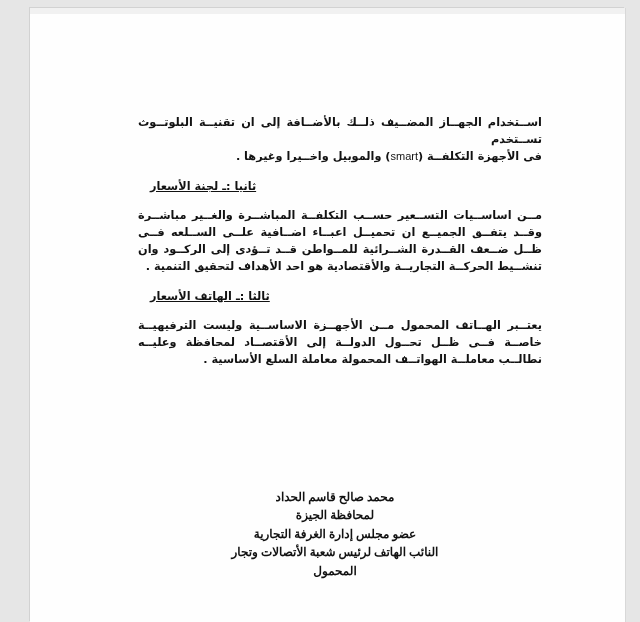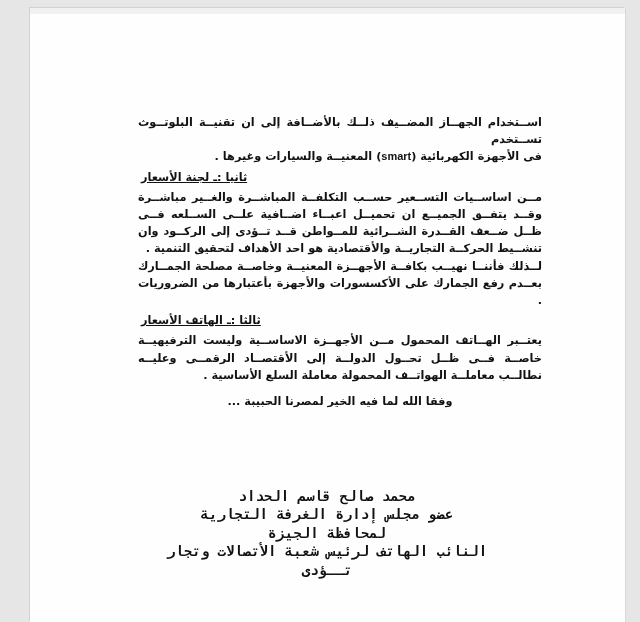--- a/index.html
+++ b/index.html
@@ -72,101 +72,99 @@
     margin: 0 0 0 0;
     direction: rtl;
     text-align: justify;
     text-align-last: justify;
   }
   .para.last-right {
     text-align-last: right;
   }
 
   .heading {
-    margin: 3px;
+    margin: 12px;
     direction: rtl;
     text-align: left;       
     text-align-last: left;
   }
   .heading .u {
     text-decoration: underline;
     text-underline-offset: 1px;
   }
 
   .latin {
     font-family: "Liberation Sans", sans-serif;
-    font-weight: 700;
+    font-weight: 400;
     font-size: 11px;
     direction: ltr;
     unicode-bidi: embed;
   }
 
   .closing {
     margin: 9px 0 0 0;
     direction: rtl;
     text-align: center;
     text-align-last: center;
   }
 
   
   #signature {
     position: absolute;
-    right: 96px;
+    right: 88px;
     top: 480px;
     width: 404px;
     direction: rtl;
     text-align: center;
     color: #121212;
-    font-family: Liberation Mono, monospace;
+    font-family: Liberation Serif, serif;
     font-weight: 700;
-    font-size: 14px;
+    font-size: 12px;
     line-height: 18.4px;
   }
   #signature .sig-line {
     display: block;
   }
 </style>
 </head>
 <body>
 
 <div id="viewer">
   <div id="page">
     <div id="page-inner">
       <div id="page-top-rim"></div>
 
       <div id="body-text">
 
         <p class="para">اســتخدام الجهــاز المضــيف ذلــك بالأضــافة إلى ان تقنيــة البلوتــوث تســتخدم</p>
 
         <p class="para last-right">
-          <span>فى الأجهزة الكهربائية (</span><span class="latin">smart</span><span>) المعنيــة والسيارات وغيرها .</span>
+          <span>فى الأجهزة التكلفــة (</span><span class="latin">smart</span><span>) والموبيل واخــيرا وغيرها .</span>
         </p>
 
 
         <p class="heading">
           <span class="u">ثانيا :ـ لجنة الأسعار</span>
         </p>
 
         <p class="para last-right">مــن اساســيات التســعير حســب التكلفــة المباشــرة والغــير مباشــرة وقــد يتفــق الجميــع ان تحميــل اعبــاء اضــافية علــى الســلعه فــى ظــل ضــعف القــدرة الشــرائية للمــواطن قــد تــؤدى إلى الركــود وان تنشــيط الحركــة التجاريــة والأقتصادية هو احد الأهداف لتحقيق التنمية .</p>
 
-        <p class="para last-right">لــذلك فأننــا نهيــب بكافــة الأجهــزة المعنيــة وخاصــة مصلحة الجمــارك بعــدم رفع الجمارك على الأكسسورات والأجهزة بأعتبارها من الضروريات .</p>
 
         <p class="heading">
           <span class="u">ثالثا :ـ الهاتف الأسعار</span>
         </p>
 
-        <p class="para last-right">يعتــبر الهــاتف المحمول مــن الأجهــزة الاساســية وليست الترفيهيــة خاصــة فــى ظــل تحــول الدولــة إلى الأقتصــاد الرقمــى وعليــه نطالــب معاملــة الهواتــف المحمولة معاملة السلع الأساسية .</p>
+        <p class="para last-right">يعتــبر الهــاتف المحمول مــن الأجهــزة الاساســية وليست الترفيهيــة خاصــة فــى ظــل تحــول الدولــة إلى الأقتصــاد لمحافظة وعليــه نطالــب معاملــة الهواتــف المحمولة معاملة السلع الأساسية .</p>
 
 
-        <p class="closing">وفقا الله لما فيه الخير لمصرنا الحبيبة ...</p>
       </div>
 
       <div id="signature">
         <span class="sig-line">محمد صالح قاسم الحداد</span>
+        <span class="sig-line">لمحافظة الجيزة</span>
         <span class="sig-line">عضو مجلس إدارة الغرفة التجارية</span>
-        <span class="sig-line">لمحافظة الجيزة</span>
         <span class="sig-line">النائب الهاتف لرئيس شعبة الأتصالات وتجار</span>
-        <span class="sig-line">تــؤدى</span>
+        <span class="sig-line">المحمول</span>
       </div>
 
     </div>
   </div>
 </div>
 
 </body></html>

